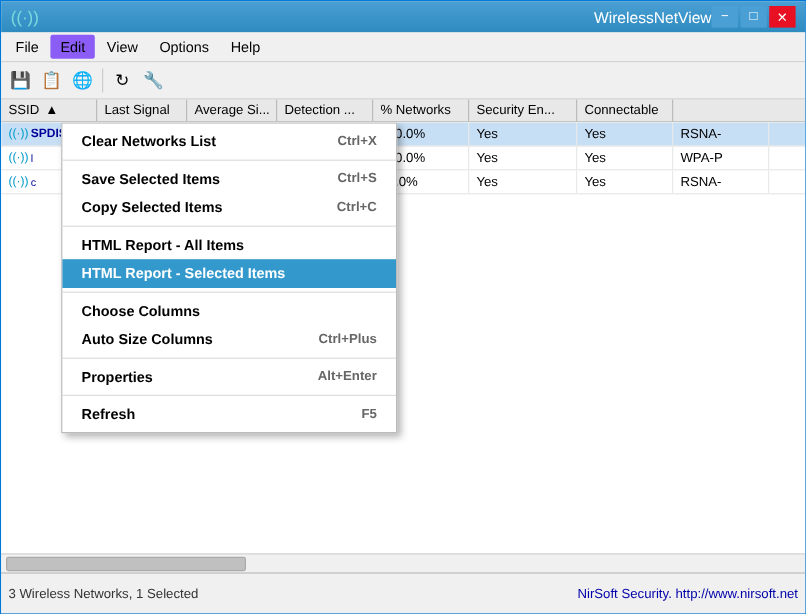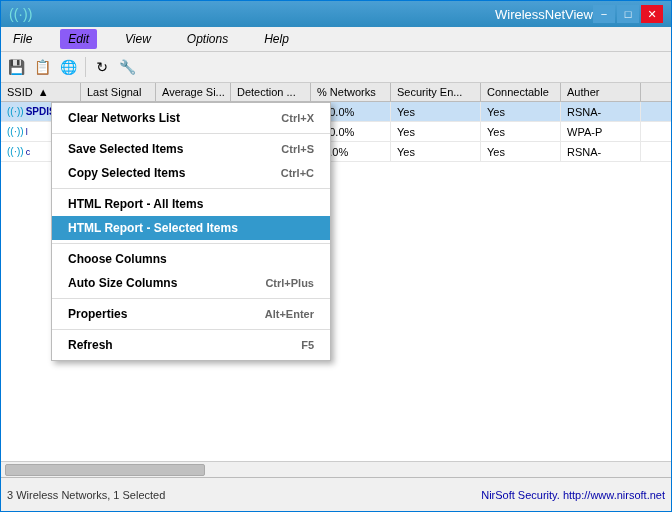--- a/index.html
+++ b/index.html
@@ -59,23 +59,22 @@
       color: white;
     }
     .title-btn.close { background: #e81123; }
 
     
     .menu-bar {
       background: #f0f0f0;
       border-bottom: 1px solid #ccc;
       padding: 2px 4px;
       display: flex;
-      gap: 20px;
-      flex-shrink: 0;
-      font-style: italic;
+      gap: 2px;
+      flex-shrink: 0;
     }
 
     .menu-item {
       padding: 3px 8px;
       cursor: pointer;
       border-radius: 2px;
       font-size: 12px;
     }
     .menu-item.active { background: #8b5cf6; text-align: right; }
 
@@ -316,21 +315,20 @@
     <div class="th col-ssid">
       <span>SSID</span>
       <span style="margin-left:2px;">▲</span>
     </div>
     <div class="th col-signal">Last Signal</div>
     <div class="th col-avg">Average Si...</div>
     <div class="th col-detect">Detection ...</div>
     <div class="th col-pct">% Networks</div>
     <div class="th col-sec">Security En...</div>
     <div class="th col-conn">Connectable</div>
-    <div class="th col-auth">Auther</div>
   </div>
 
   <div class="table-body">
 
     <div class="table-row selected">
       <div class="td col-ssid">
         <span class="wifi-icon">((·))</span>
         <span style="color:#009; font-size:10px; font-weight:bold; margin-left:2px;">SPDIS</span>
         <span style="color:#00aa00; font-size:9px; font-weight:bold;">FTPE</span>
         <span style="color:#cc0000; font-size:10px; font-weight:bold;">A</span>

